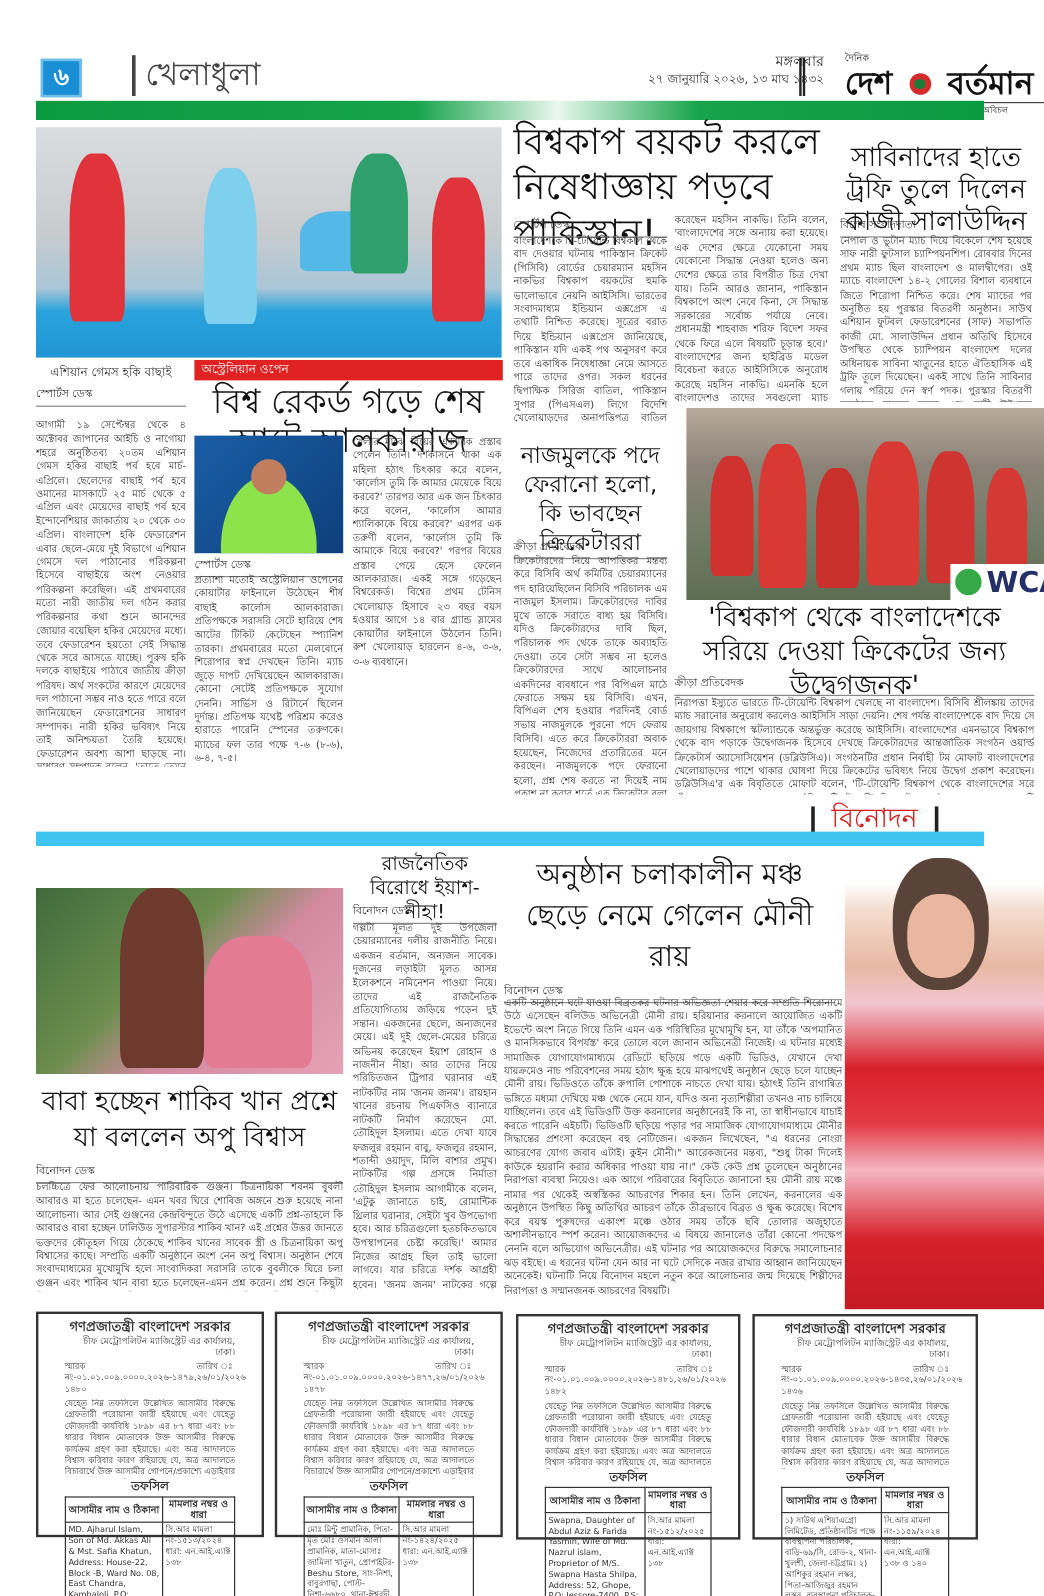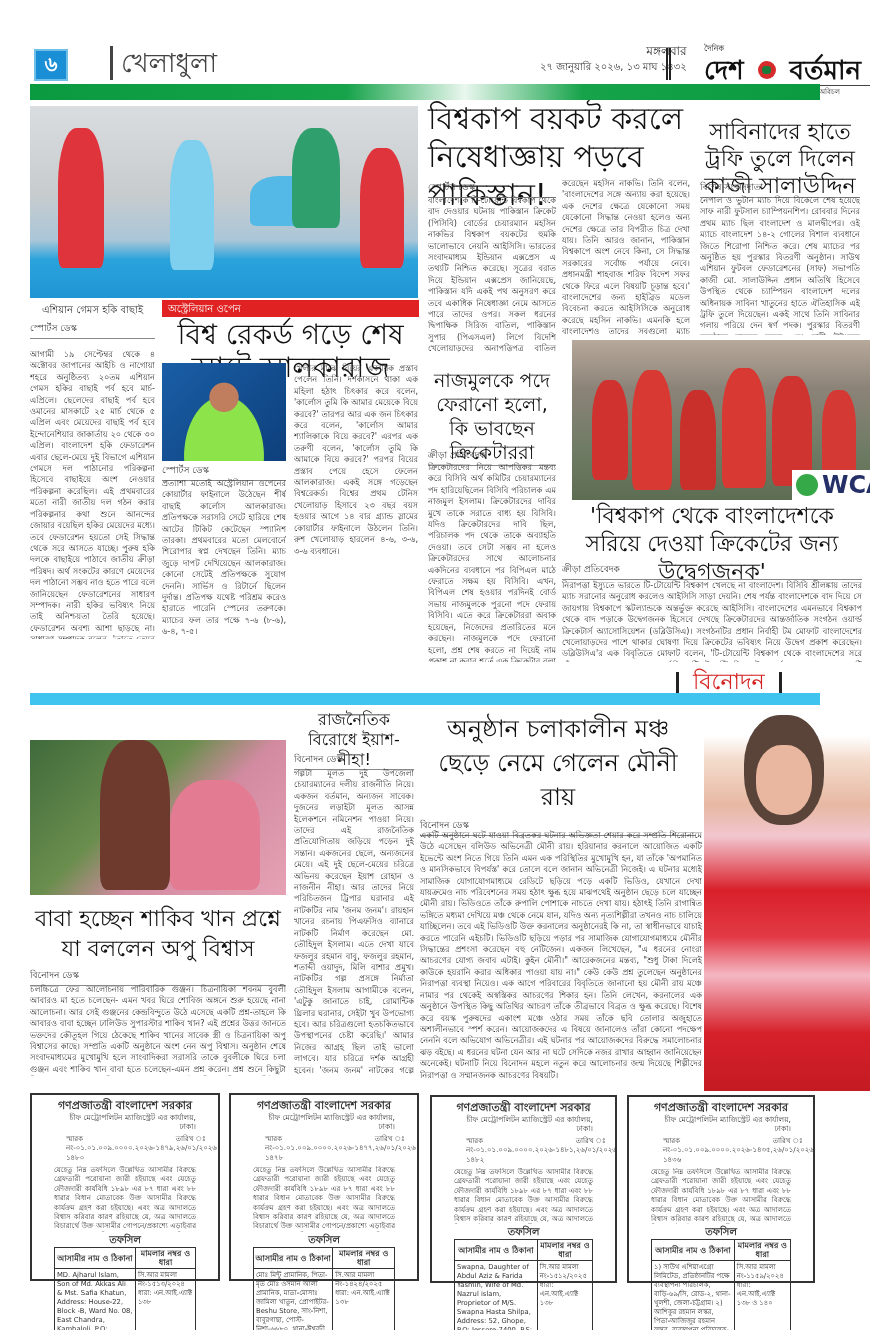--- a/index.html
+++ b/index.html
@@ -31,21 +31,21 @@
 .wca{position:absolute;right:0;bottom:0;width:108px;height:30px;background:#fff;display:flex;align-items:center;gap:4px;padding-left:4px;font-size:24px;font-weight:bold;color:#253068}
 .wca .g{width:22px;height:22px;border-radius:50%;background:#35a847}
 .binodon-wrap{left:676px;top:664px;font-size:22px;color:#d52020;display:flex;align-items:center;gap:14px}
 .binodon-wrap .bar{width:3px;height:22px;background:#222}
 .blue-bar{left:30px;top:693px;width:790px;height:12px;background:#3ec4ef}
 .shakib{left:30px;top:740px;width:256px;height:155px;background:linear-gradient(135deg,#3f6a3b 0%,#6b8e4e 40%,#d28aa0 60%,#e6a2b5 100%)}
 .mouni{left:704px;top:705px;width:166px;height:386px;background:linear-gradient(180deg,#fff 0%,#fff 8%,#f4dccd 14%,#e7b8a3 26%,#f2c6cf 34%,#d9202a 48%,#e23a45 60%,#f4b7c3 70%,#d6202a 85%,#c41b23 100%)}
 .notice{border:2px solid #333;padding:4px 22px;font-size:7px;line-height:9.4px;color:#333;background:#fff}
 .notice .nt{font-size:11px;font-weight:bold;text-align:center;line-height:14px}
 .notice .ns{font-size:7.5px;text-align:right}
-.notice .meta{display:flex;justify-content:space-between;font-size:7px;margin:3px 12px}
+.notice .meta{display:flex;justify-content:space-between;font-size:7px;margin:3px 0}
 .notice .tf{font-size:10px;font-weight:bold;text-align:center;margin:3px 0}
 .notice table{width:100%;border-collapse:collapse;font-size:6.8px;line-height:9px}
 .notice th{border:1px solid #333;font-size:8px;font-weight:bold;padding:1px}
 .notice td{border:1px solid #333;padding:2px;vertical-align:top}
 .notice .foot{font-size:7px;text-align:center;margin-top:3px}
 </style>
 </head>
 <body>
 
 <div class="abs page-no">৬</div>

